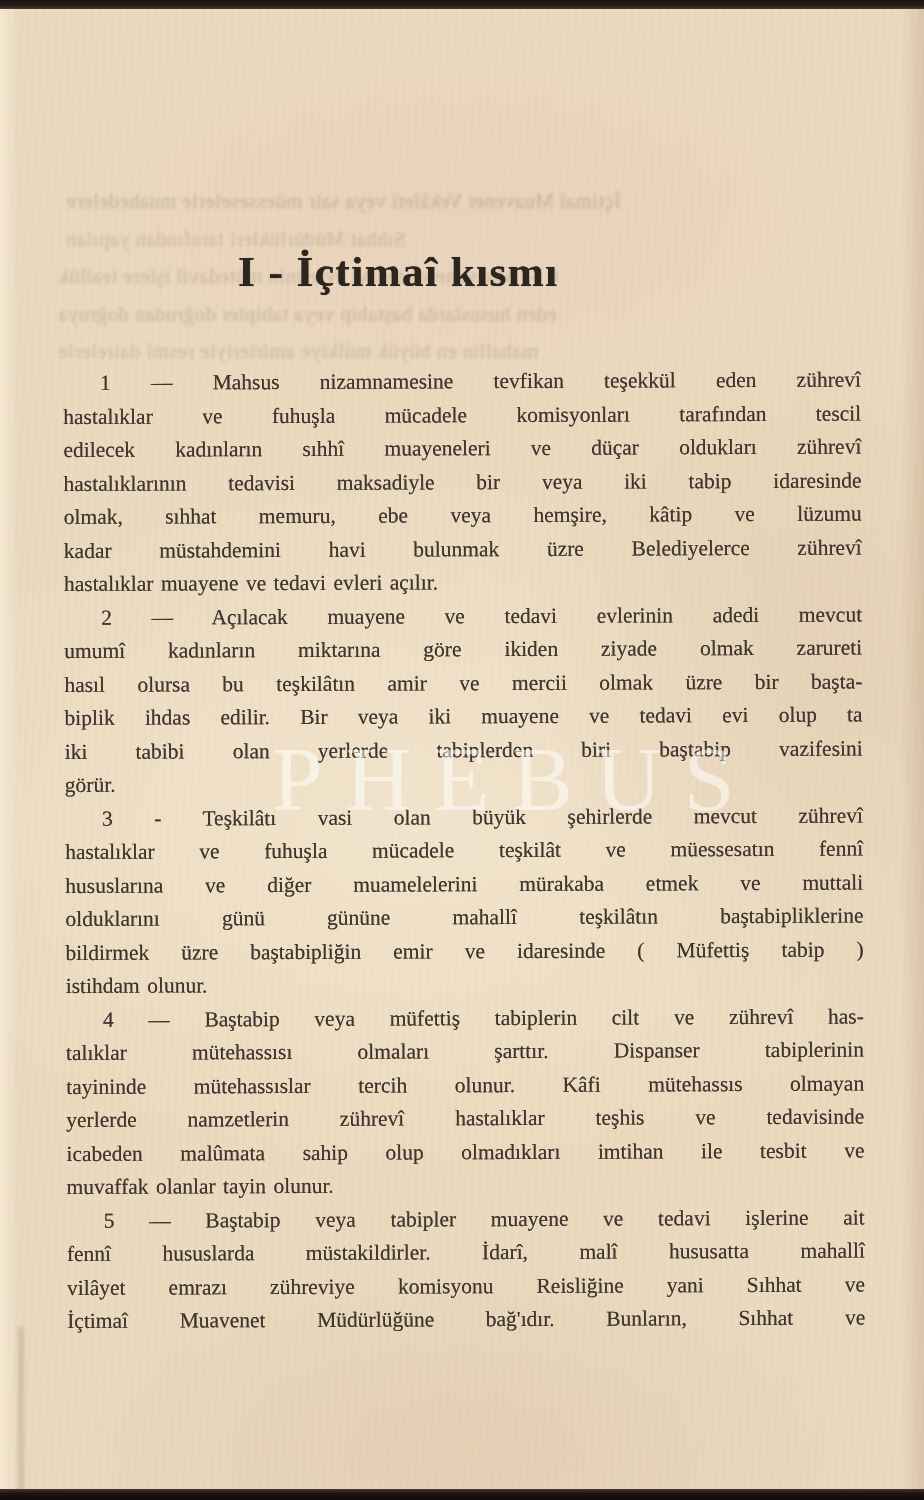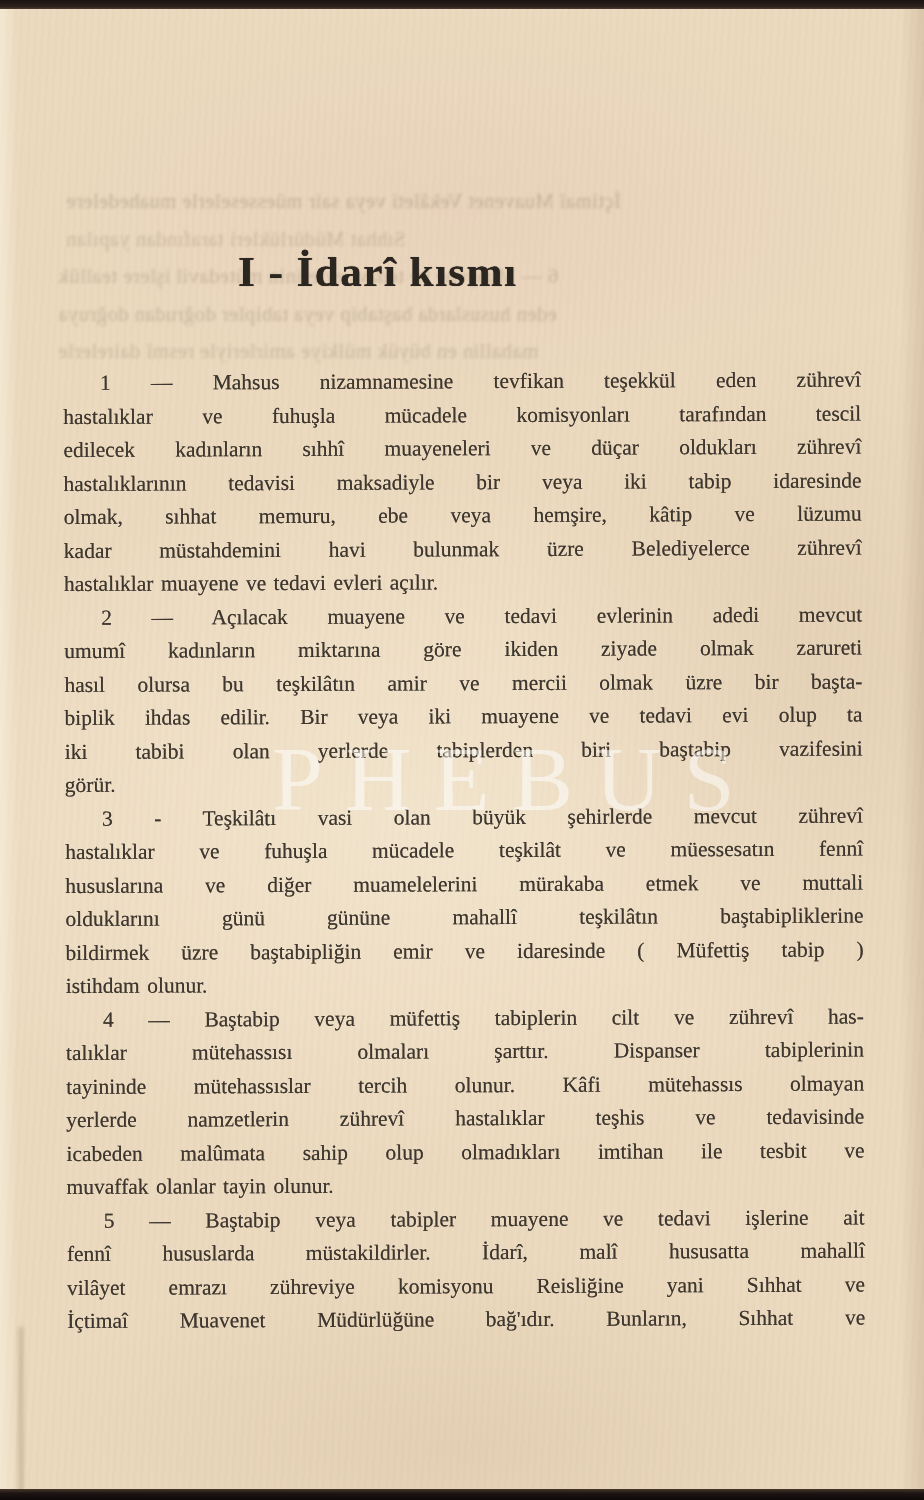--- a/index.html
+++ b/index.html
@@ -140,21 +140,21 @@
 
   <div class="paper">
     <div id="ghosts">
         <div class="ghost">İçtimaî Muavenet Vekâleti veya sair müesseselerle muahedelere</div>
         <div class="ghost">Sıhhat Müdürlükleri tarafından yapılan</div>
         <div class="ghost">6 — Muayene ve tedavi evlerinin mütedavil işlere teallûk</div>
         <div class="ghost">eden hususlarda baştabip veya tabipler doğrudan doğruya</div>
         <div class="ghost">mahallin en büyük mülkiye amirleriyle resmî dairelerle</div>
       </div>
 
-    <h1 class="title">I - İdarî kısmı</h1>
+    <h1 class="title">I - İçtimaî kısmı</h1>
 
     <div class="body-text" id="body-text">
         <div class="line first">1 — Mahsus nizamnamesine tevfikan teşekkül eden zührevî</div>
         <div class="line">hastalıklar ve fuhuşla mücadele komisyonları tarafından tescil</div>
         <div class="line">edilecek kadınların sıhhî muayeneleri ve düçar oldukları zührevî</div>
         <div class="line">hastalıklarının tedavisi maksadiyle bir veya iki tabip idaresinde</div>
         <div class="line">olmak, sıhhat memuru, ebe veya hemşire, kâtip ve lüzumu</div>
         <div class="line">kadar müstahdemini havi bulunmak üzre Belediyelerce zührevî</div>
         <div class="line flush">hastalıklar muayene ve tedavi evleri açılır.</div>
         <div class="line first">2 — Açılacak muayene ve tedavi evlerinin adedi mevcut</div>

